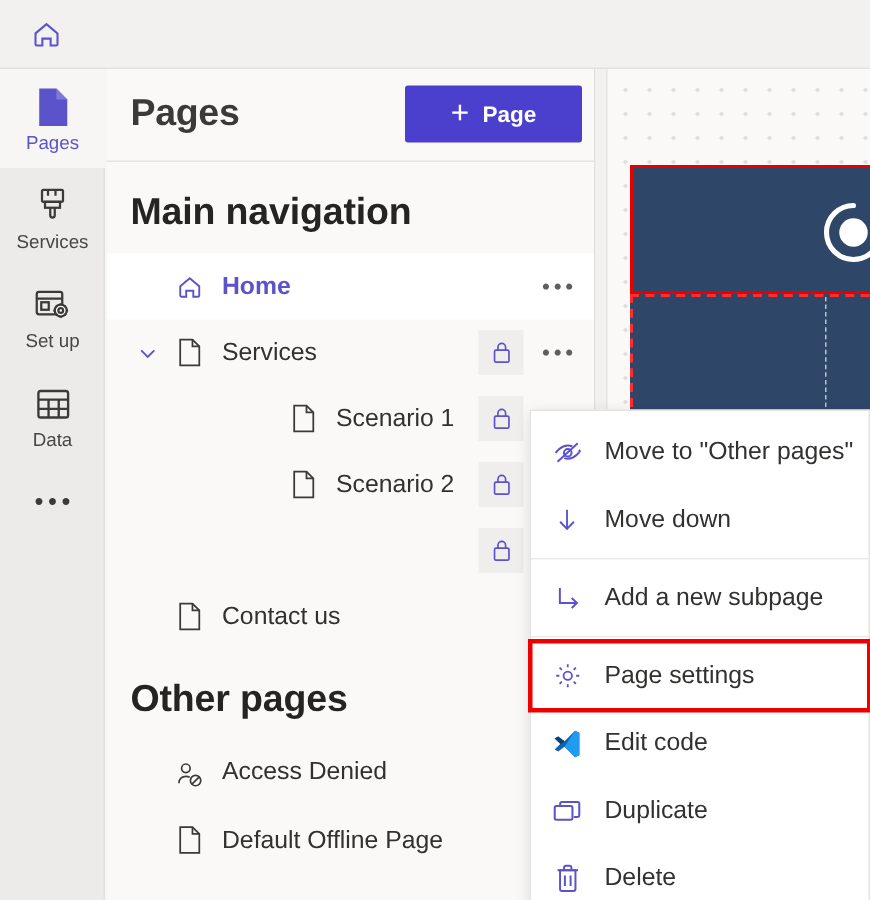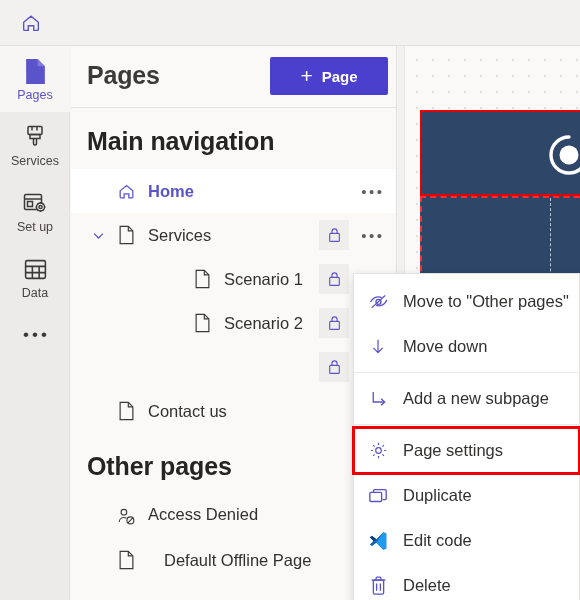--- a/index.html
+++ b/index.html
@@ -339,21 +339,21 @@
             <path d="M2.6 17.5c0-3.2 2.4-5.3 5.4-5.3 1.1 0 2.1.3 3 .8"></path>
             <circle cx="15.5" cy="15.5" r="4"></circle>
             <path d="M12.7 18.3l5.6-5.6"></path>
           </svg>
         </span>
         <span class="row-label">Access Denied</span>
       </div>
     </div>
 
     <div class="tree-row">
-      <div class="indent-0" style="display:flex;align-items:center;gap:16px;">
+      <div class="indent-0" style="display:flex;align-items:center;">
         <span class="row-icon">
           <svg width="17" height="20" viewBox="0 0 18 22" fill="none" stroke="#3b3a39" stroke-width="1.3">
             <path d="M2 1.5h9l5 5v14H2z"></path>
               <path d="M11 1.5v5h5"></path>
           </svg>
         </span>
         <span class="row-label">Default Offline Page</span>
       </div>
     </div>
   </div>
@@ -419,37 +419,37 @@
         <svg width="21" height="21" viewBox="0 0 24 24" fill="none" stroke="#5b53c9" stroke-width="1.4">
           <circle cx="12" cy="12" r="3.2"></circle>
           <path d="M12 3.2v2.4M12 18.4v2.4M3.2 12h2.4M18.4 12h2.4M5.8 5.8l1.7 1.7M16.5 16.5l1.7 1.7M18.2 5.8l-1.7 1.7M7.5 16.5l-1.7 1.7"></path>
         </svg>
       </span>
       <span>Page settings</span>
     </div>
 
     <div class="ctx-item">
       <span class="ctx-icon">
-        <svg width="22" height="20" viewBox="0 0 24 22" fill="none" stroke="#5b53c9" stroke-width="1.5">
-          <rect x="3" y="7" width="13" height="10" rx="1.3"></rect>
-          <path d="M7 7V5.2A1.2 1.2 0 0 1 8.2 4h11.6A1.2 1.2 0 0 1 21 5.2v8.6a1.2 1.2 0 0 1-1.2 1.2H17"></path>
-        </svg>
-      </span>
-      <span>Duplicate</span>
-    </div>
-
-    <div class="ctx-item">
-      <span class="ctx-icon">
         <svg width="22" height="22" viewBox="0 0 24 24">
           <path d="M17.8 2.4 10.2 10 5.6 6.6 3 8l4.3 4L3 16l2.6 1.4L10.2 14l7.6 7.6 3.2-1.5V3.9z" fill="#0f64b5"></path>
           <path d="M17.8 2.4 21 3.9v16.2l-3.2 1.5-7.6-7.6z" fill="#1f9cf0"></path>
           <path d="M3 8l2.6-1.4L10.2 10 3 16l4.3-4z" fill="#0b3f75"></path>
         </svg>
       </span>
       <span>Edit code</span>
+    </div>
+
+    <div class="ctx-item">
+      <span class="ctx-icon">
+        <svg width="22" height="20" viewBox="0 0 24 22" fill="none" stroke="#5b53c9" stroke-width="1.5">
+          <rect x="3" y="7" width="13" height="10" rx="1.3"></rect>
+          <path d="M7 7V5.2A1.2 1.2 0 0 1 8.2 4h11.6A1.2 1.2 0 0 1 21 5.2v8.6a1.2 1.2 0 0 1-1.2 1.2H17"></path>
+        </svg>
+      </span>
+      <span>Duplicate</span>
     </div>
 
     <div class="ctx-item">
       <span class="ctx-icon">
         <svg width="19" height="21" viewBox="0 0 20 22" fill="none" stroke="#5b53c9" stroke-width="1.4">
           <path d="M2.8 5.3h14.4"></path>
           <path d="M4.6 5.3h10.8v13.3a1.4 1.4 0 0 1-1.4 1.4H6a1.4 1.4 0 0 1-1.4-1.4z"></path>
           <path d="M7.4 5.3V3.6a1.4 1.4 0 0 1 1.4-1.4h2.4a1.4 1.4 0 0 1 1.4 1.4v1.7"></path>
           <path d="M8 9v7.4M12 9v7.4"></path>
         </svg>

